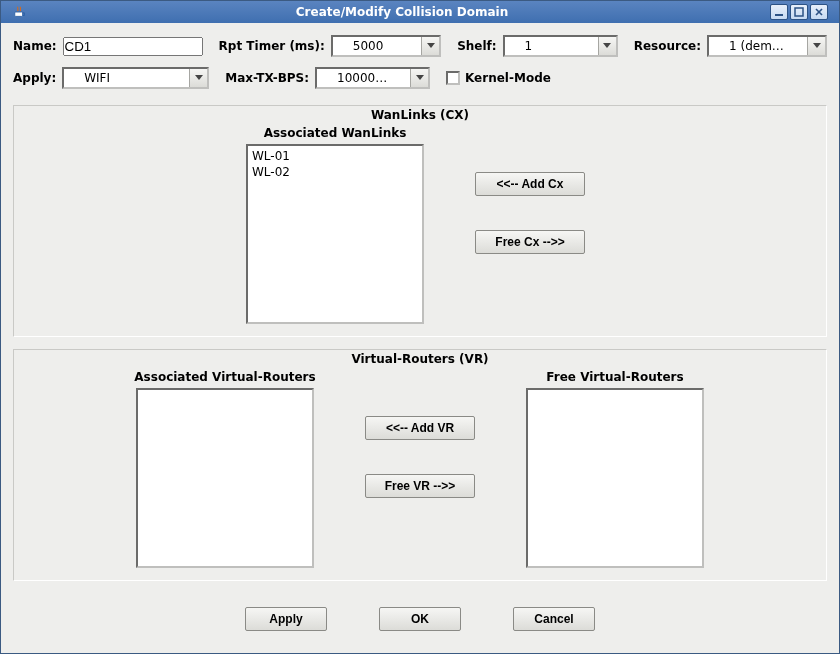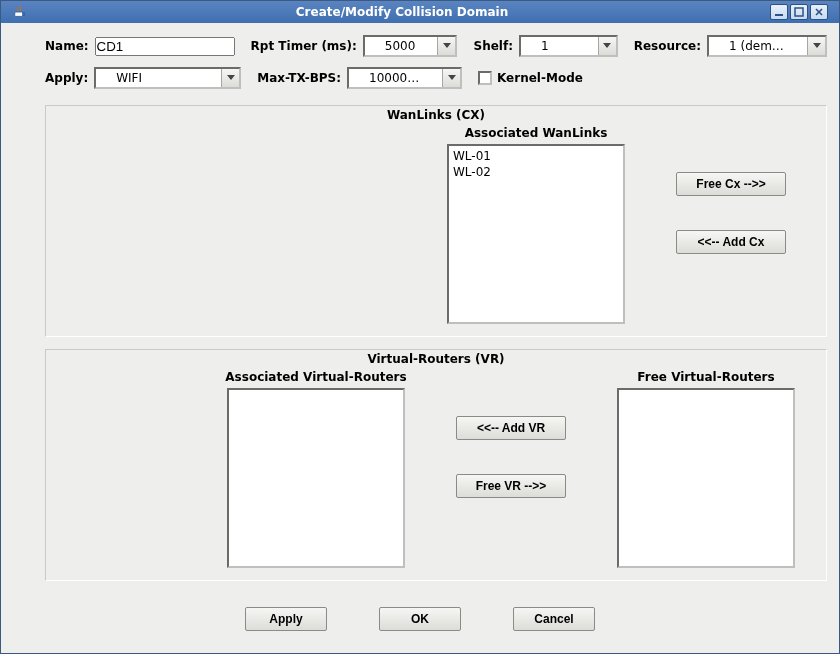--- a/index.html
+++ b/index.html
@@ -39,21 +39,21 @@
   background:linear-gradient(#e8f0fa,#c7dbf2);
   border:1px solid #2d5385;
   border-radius:2px;
   display:flex;align-items:center;justify-content:center;
   cursor:pointer;
 }
 .win-btn svg{display:block;}
 .content{
   flex:1;
   padding:12px 12px 0 12px;
-  display:flex;flex-direction:column;margin-left:32px;
+  display:flex;flex-direction:column;
 }
 .toprow{display:flex;align-items:center;margin-bottom:10px;}
 .toprow .label{margin-right:6px;white-space:nowrap;font-weight:bold;}
 .toprow .field{margin-right:16px;}
 .combo{
   height:22px;
   display:flex;
   border:2px inset #bfbfbd;
   background:#fff;
   font-size:12px;
@@ -86,21 +86,21 @@
 }
 .group-title{
   text-align:center;
   font-weight:bold;
   margin-top:2px;
   margin-bottom:4px;
 }
 .group-body{
   display:flex;
   align-items:flex-start;
-  justify-content:flex-end;
+  justify-content:center;
 }
 .list-col{
   display:flex;flex-direction:column;align-items:center;
   width:220px;
 }
 .list-heading{font-weight:bold;margin-bottom:4px;}
 .listbox{
   width:178px;height:180px;
   border:2px inset #bfbfbd;
   background:#fff;
@@ -228,22 +228,22 @@
       <div class="group-title">WanLinks (CX)</div>
       <div class="group-body">
         <div class="list-col">
           <div class="list-heading">Associated WanLinks</div>
           <div class="listbox" id="wl-assoc">
               <div class="list-item">WL-01</div>
               <div class="list-item">WL-02</div>
             </div>
         </div>
         <div class="mid-col">
+          <button class="btn">&lt;&lt;--  Add Cx</button>
           <button class="btn">Free Cx --&gt;&gt;</button>
-          <button class="btn">&lt;&lt;--  Add Cx</button>
         </div>
       </div>
     </div>
 
     <div class="group">
       <div class="group-title">Virtual-Routers (VR)</div>
       <div class="group-body">
         <div class="list-col">
           <div class="list-heading">Associated Virtual-Routers</div>
           <div class="listbox" id="vr-assoc"></div>

